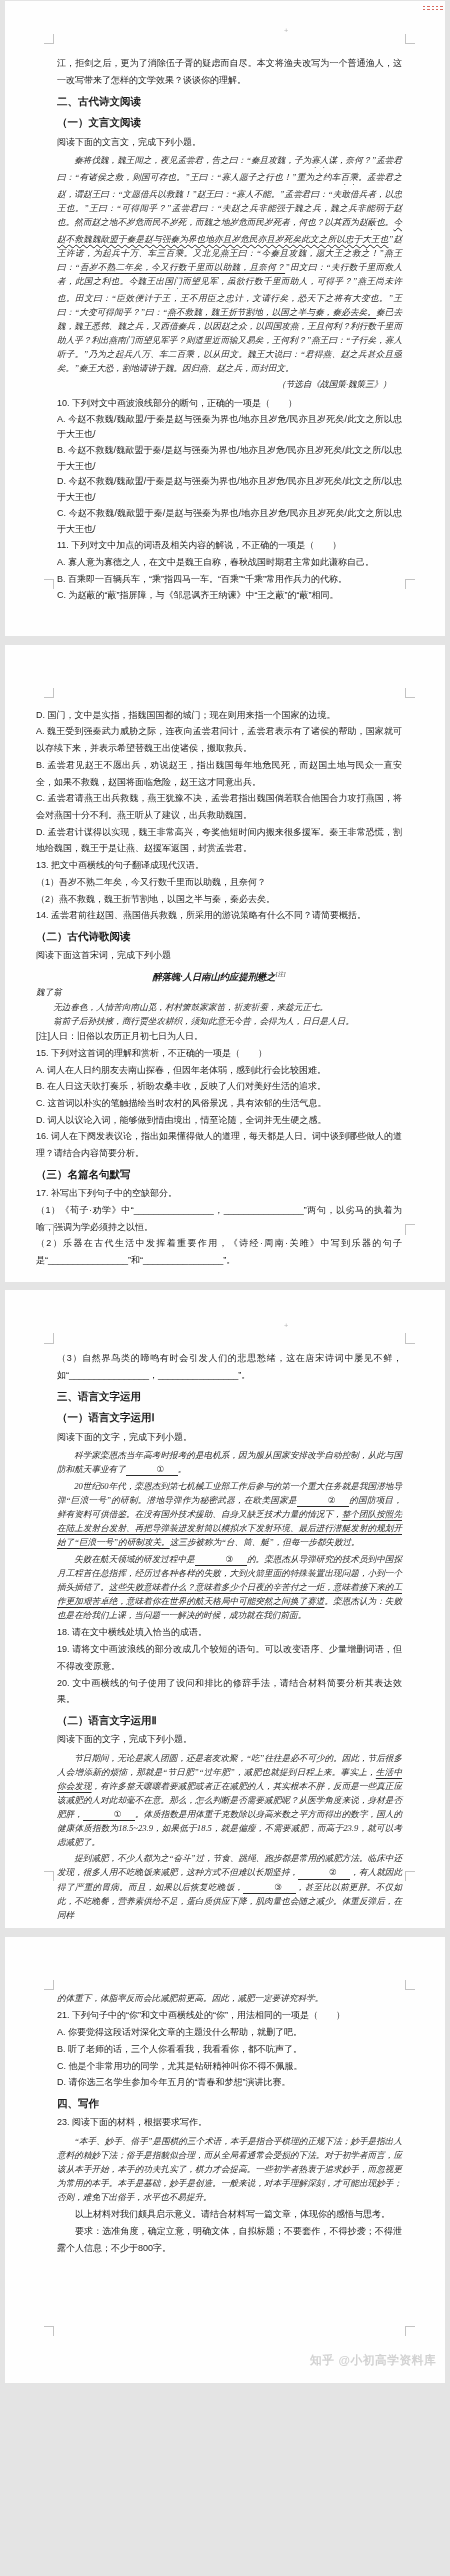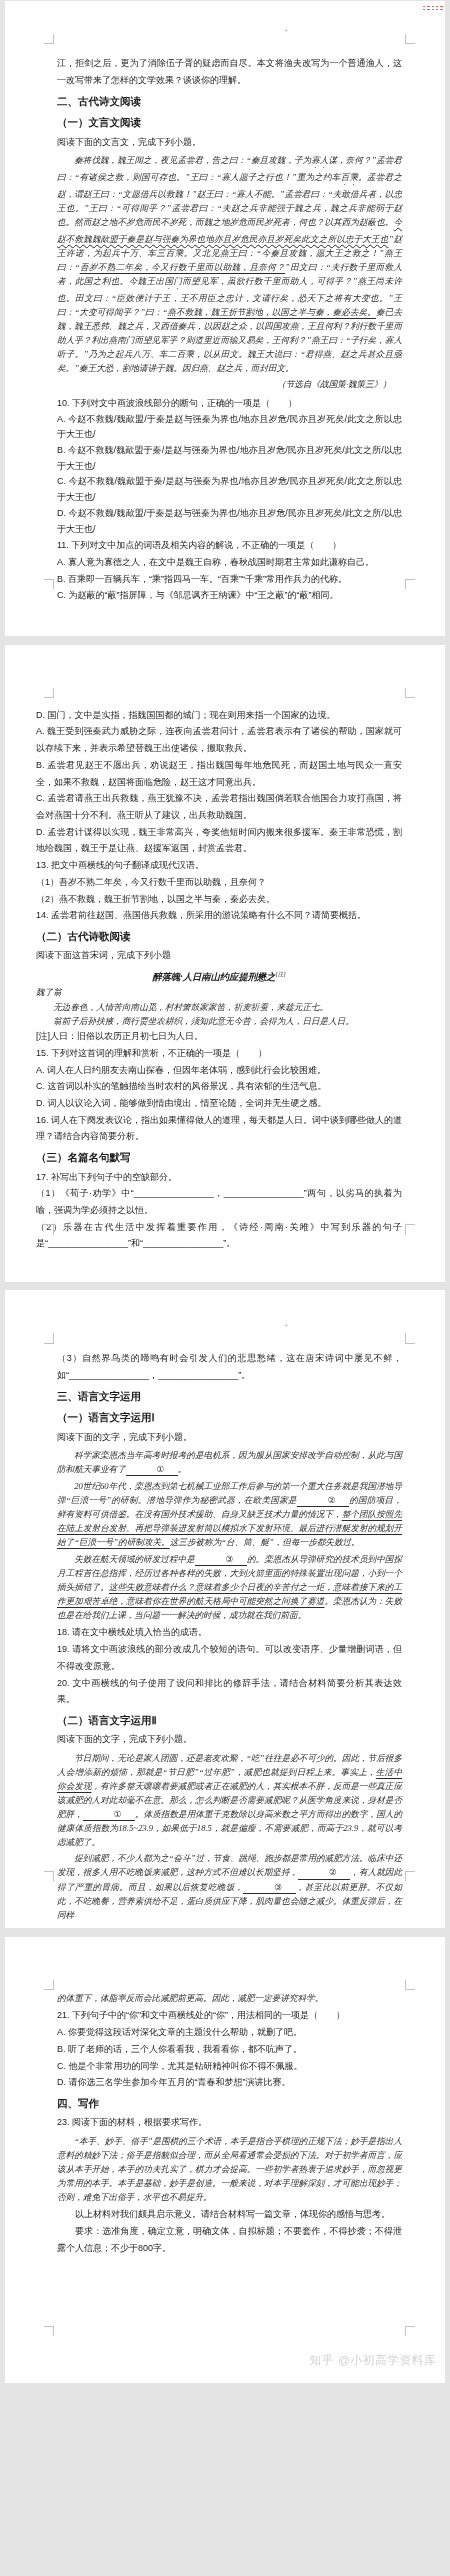--- a/index.html
+++ b/index.html
@@ -59,21 +59,21 @@
         text-emphasis:filled dot #2b2b2b;text-emphasis-position:under right;}
   .blank{display:inline-block;min-width:15px;padding:0 13.6px;text-align:center;
          border-bottom:0.6px solid #2b2b2b;font-style:normal;line-height:12.3px;}
   .poem-title{text-align:center;font-weight:bold;font-size:9.3px;line-height:16px;margin-top:1.9px;
               font-family:"Liberation Serif","DejaVu Serif",serif;font-style:italic;}
   .poem-title sup{font-size:5.6px;font-weight:normal;}
   .poem-author{text-align:left;font-size:8.6px;line-height:15px;
                font-family:"Liberation Serif","DejaVu Serif",serif;font-style:italic;}
   .watermark{
     position:absolute;right:8.6px;bottom:15px;
-    font-size:11.7px;letter-spacing:0.6px;color:#d2d2d2;font-weight:normal;
+    font-size:11.7px;letter-spacing:0.6px;color:#d2d2d2;font-weight:bold;
     text-shadow:0 0 0.6px #ffffff;
   }
 </style>
 </head>
 <body>
 
 <section class="page" id="page1">
   <span class="cm tl"></span>
   <span class="cm tr"></span>
   <span class="cm bl"></span>
@@ -90,22 +90,22 @@
   <p class="q">阅读下面的文言文，完成下列小题。</p>
 
   <p class="kaiti indent mt mb">
     <span>秦将伐魏，魏王闻之，夜见孟尝君，告之曰：“秦且攻魏，子为</span><span class="dots">寡人</span><span>谋，奈何？”孟尝君曰：“有诸侯之救，则国可存也。”王曰：“寡人愿子之行也！”重为之约车</span><span class="dots">百乘</span><span>。孟尝君之赵，谓赵王曰：“文愿借兵以救魏！”赵王曰：“寡人不能。”孟尝君曰：“夫敢借兵者，以忠王也。”王曰：“可得闻乎？”孟尝君曰：“夫赵之兵非能强于魏之兵，魏之兵非能弱于赵也。然而赵之地不岁危而民不岁死，而魏之地岁危而民岁死者，何也？以其西为赵</span><span class="dots">蔽</span><span>也。</span><span class="wavy">今赵不救魏魏歃盟于秦是赵与强秦为界也地亦且岁危民亦且岁死矣此文之所以忠于大王也</span><span>”赵王许诺，为起兵十万、车三百乘。又北见燕王曰：“今秦且攻魏，愿大王之救之！”燕王曰：“</span><span class="ul">吾岁不熟二年矣，今又行数千里而以助魏，且奈何？</span><span>”田文曰：“夫行数千里而救人者，此国之利也。今魏王出</span><span class="dots">国门</span><span>而望见军，虽欲行数千里而助人，可得乎？”燕王尚未许也。田文曰：“臣效便计于王，王不用臣之忠计，文请行矣，恐天下之将有大变也。”王曰：“大变可得闻乎？”曰：“</span><span class="ul">燕不救魏，魏王折节割地，以国之半与秦，秦必去矣。</span><span>秦已去魏，魏王悉韩、魏之兵，又西借秦兵，以因赵之众，以四国攻燕，王且何利？利行数千里而助人乎？利出燕南门而望见军乎？则道里近而输又易矣，王何利？”燕王曰：“子行矣，寡人听子。”乃为之起兵八万、车二百乘，以从田文。魏王大说曰：“君得燕、赵之兵甚众且亟矣。”秦王大恐，割地请讲于魏。因归燕、赵之兵，而封田文。</span>
   </p>
   <p class="src">（节选自《战国策·魏策三》）</p>
 
   <p class="q mt">10. 下列对文中画波浪线部分的断句，正确的一项是（　　）</p>
   <p class="opt">A. 今赵不救魏/魏歃盟/于秦是赵与强秦为界也/地亦且岁危/民亦且岁死矣/此文之所以忠于大王也/</p>
   <p class="opt">B. 今赵不救魏/魏歃盟于秦/是赵与强秦为界也/地亦且岁危/民亦且岁死矣/此文之所/以忠于大王也/</p>
+  <p class="opt">D. 今赵不救魏/魏歃盟/于秦是赵与强秦为界也/地亦且岁危/民亦且岁死矣/此文之所/以忠于大王也/</p>
   <p class="opt">C. 今赵不救魏/魏歃盟于秦/是赵与强秦为界也/地亦且岁危/民亦且岁死矣/此文之所以忠于大王也/</p>
-  <p class="opt">D. 今赵不救魏/魏歃盟/于秦是赵与强秦为界也/地亦且岁危/民亦且岁死矣/此文之所/以忠于大王也/</p>
 
   <p class="q">11. 下列对文中加点的词语及相关内容的解说，不正确的一项是（　　）</p>
   <p class="q">A. 寡人意为寡德之人，在文中是魏王自称，春秋战国时期君主常如此谦称自己。</p>
   <p class="q">B. 百乘即一百辆兵车，“乘”指四马一车。“百乘”“千乘”常用作兵力的代称。</p>
   <p class="q">C. 为赵蔽的“蔽”指屏障，与《邹忌讽齐王纳谏》中“王之蔽”的“蔽”相同。</p>
 </section>
 
 <section class="page" id="page2">
   <span class="cm tl"></span>
   <span class="cm tr"></span>
@@ -125,20 +125,21 @@
   <p class="h">（二）古代诗歌阅读</p>
   <p class="q">阅读下面这首宋词，完成下列小题</p>
   <p class="poem-title"><span>醉落魄·人日南山约应提刑懋之</span><sup>[注]</sup></p>
   <p class="poem-author">魏了翁</p>
   <p class="kaiti indent">无边春色，人情苦向南山觅，村村箫鼓家家笛，祈麦祈蚕，来趁元正七。</p>
   <p class="kaiti indent">翁前子后孙扶掖，商行贾坐农耕织，须知此意无今昔，会得为人，日日是人日。</p>
   <p class="q">[注]人日：旧俗以农历正月初七日为人日。</p>
 
   <p class="q">15. 下列对这首词的理解和赏析，不正确的一项是（　　）</p>
   <p class="q">A. 词人在人日约朋友去南山探春，但因年老体弱，感到此行会比较困难。</p>
+  <p class="q">B. 在人日这天吹打奏乐，祈盼农桑丰收，反映了人们对美好生活的追求。</p>
   <p class="q">C. 这首词以朴实的笔触描绘当时农村的风俗景况，具有浓郁的生活气息。</p>
   <p class="q">D. 词人以议论入词，能够做到情由境出，情至论随，全词并无生硬之感。</p>
   <p class="q">16. 词人在下阕发表议论，指出如果懂得做人的道理，每天都是人日。词中谈到哪些做人的道理？请结合内容简要分析。</p>
 
   <p class="h">（三）名篇名句默写</p>
   <p class="q">17. 补写出下列句子中的空缺部分。</p>
   <p class="q">（1）《荀子·劝学》中“________________，________________”两句，以劣马的执着为喻，强调为学必须持之以恒。</p>
   <p class="q">（2）乐器在古代生活中发挥着重要作用，《诗经·周南·关雎》中写到乐器的句子是“________________”和“________________”。</p>
 </section>
 

